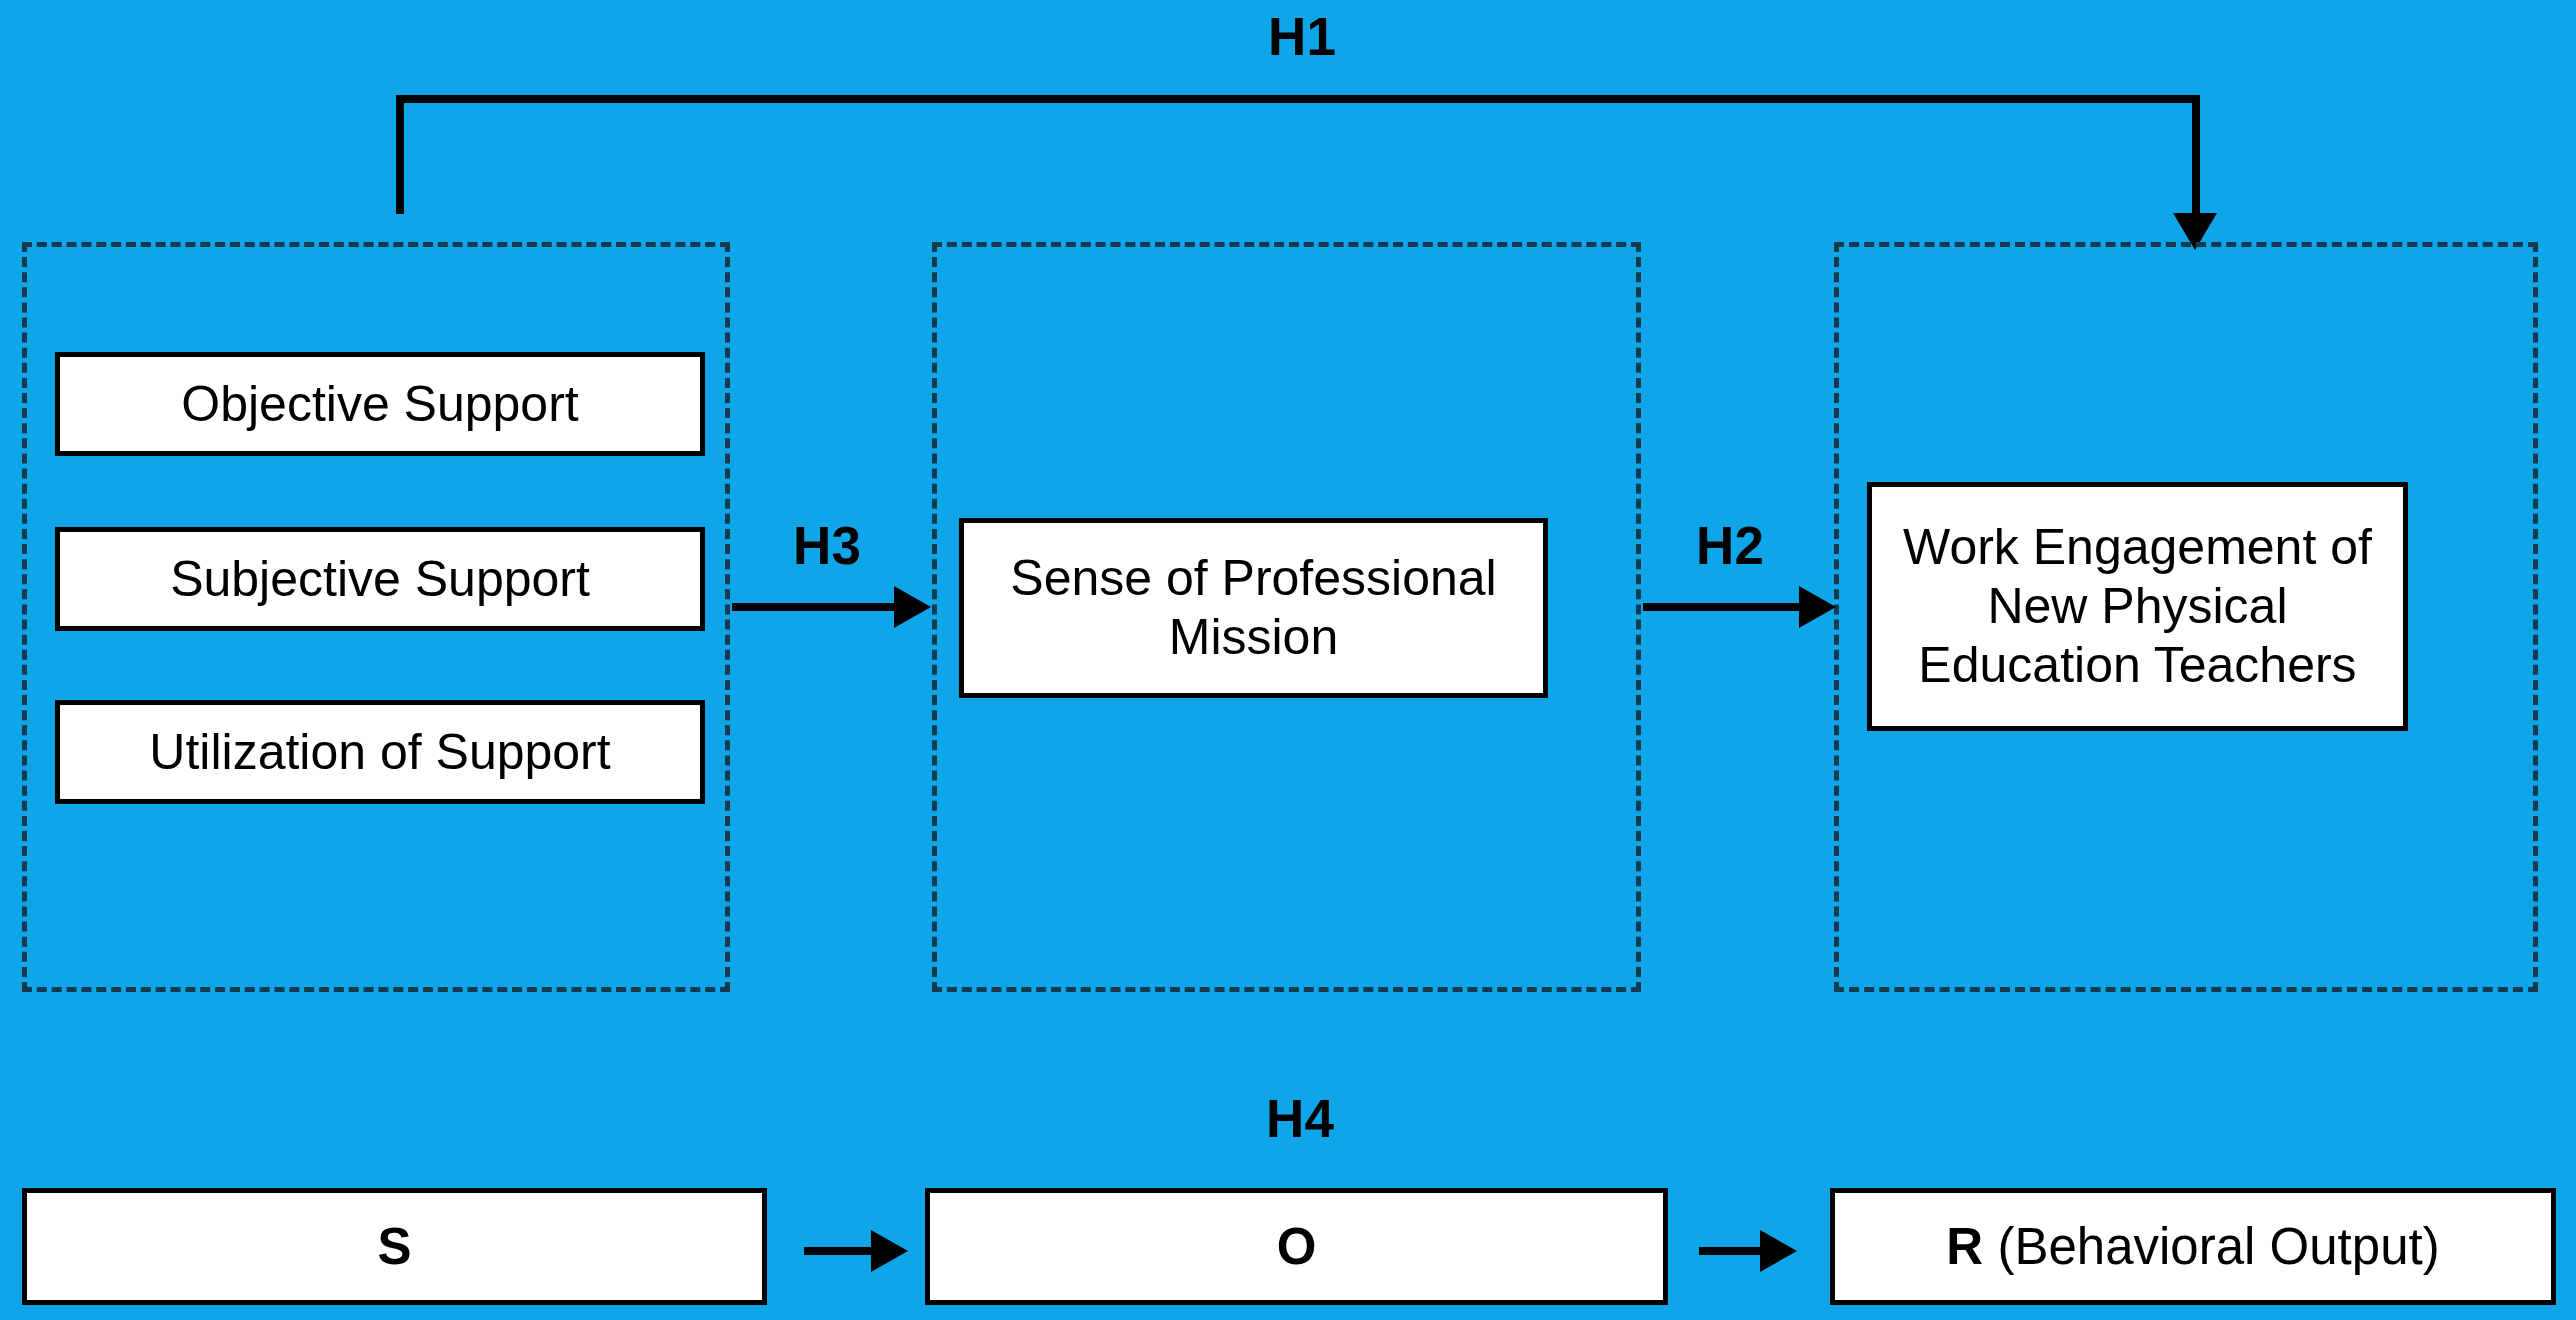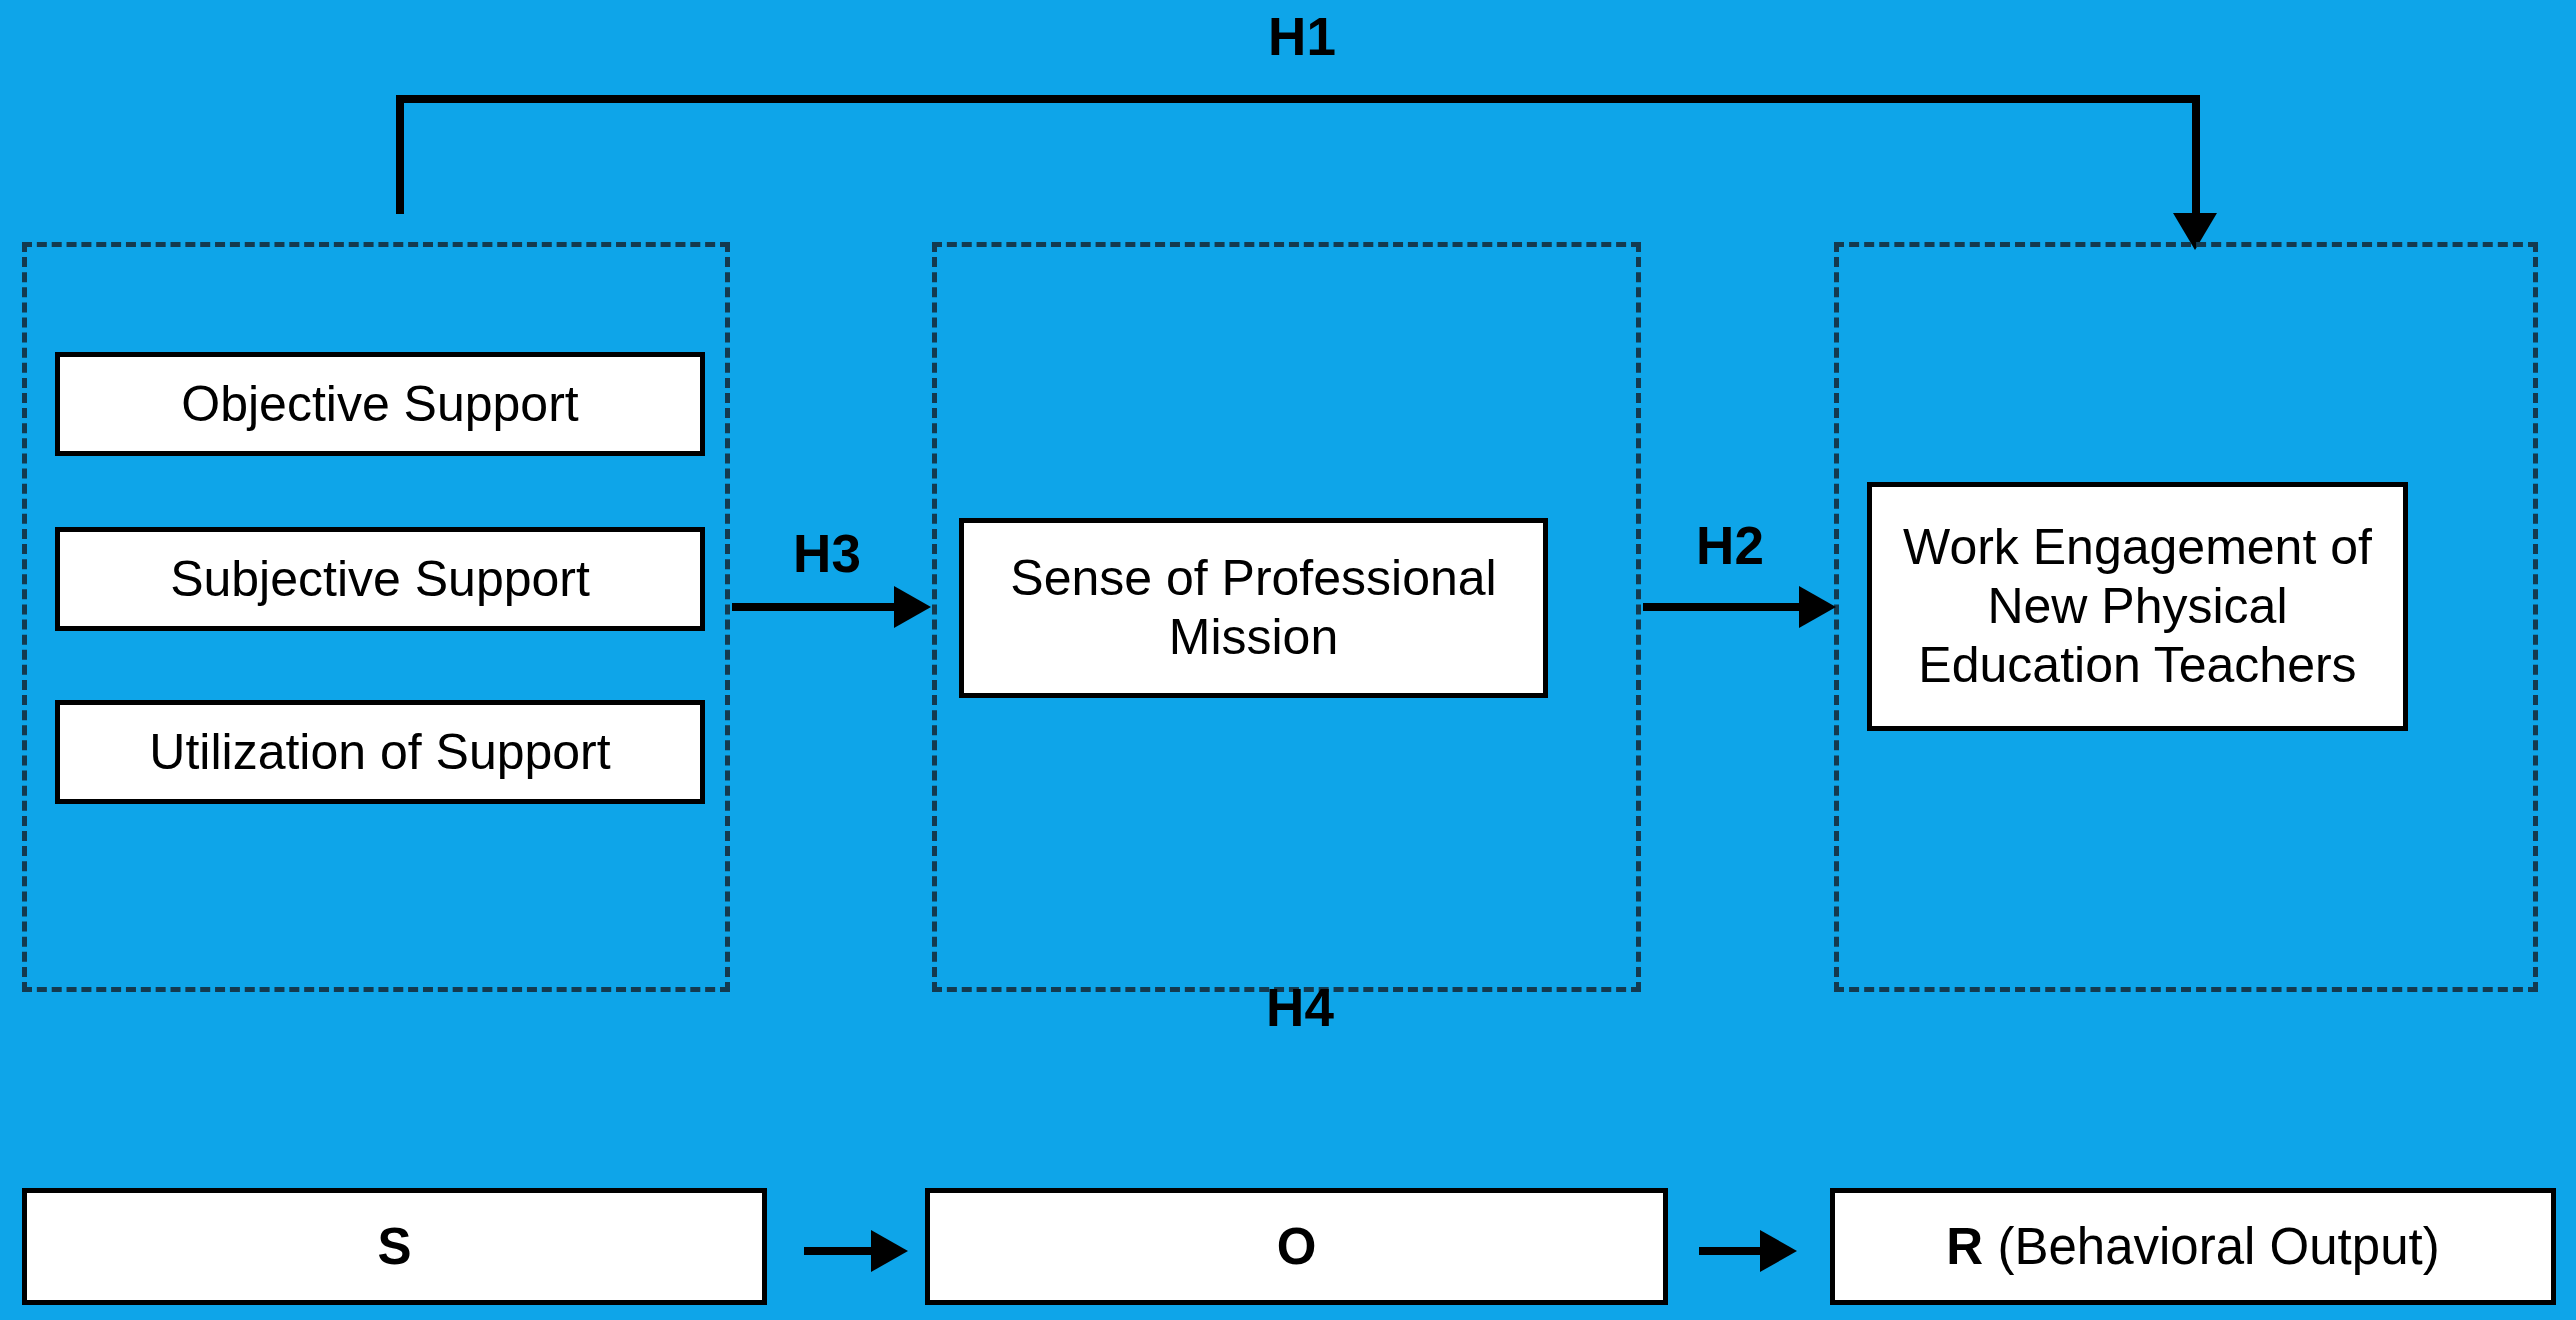--- a/index.html
+++ b/index.html
@@ -67,29 +67,29 @@
   <div class="box" style="left:55px;top:527px;width:650px;height:104px;">Subjective Support</div>
   <div class="box" style="left:55px;top:700px;width:650px;height:104px;">Utilization of Support</div>
 
   <div class="box" style="left:959px;top:518px;width:589px;height:180px;">Sense of Professional
 Mission</div>
 
   <div class="box" style="left:1867px;top:482px;width:541px;height:249px;">Work Engagement of
 New Physical
 Education Teachers</div>
 
-  <div class="hlabel" style="left:739px;top:515px;margin-top:8px;">H3</div>
+  <div class="hlabel" style="left:739px;top:515px;">H3</div>
   <div class="line" style="left:732px;top:603px;width:165px;height:8px;"></div>
   <div class="tri-right" style="left:894px;top:586px;"></div>
 
   <div class="hlabel" style="left:1642px;top:515px;">H2</div>
   <div class="line" style="left:1643px;top:603px;width:160px;height:8px;"></div>
   <div class="tri-right" style="left:1799px;top:586px;"></div>
 
-  <div class="hlabel" style="left:1212px;top:977px;">H4</div>
+  <div class="hlabel" style="left:1212px;top:1088px;">H4</div>
 
   <div class="box sor" style="left:22px;top:1188px;width:745px;height:117px;">
     <span class="sym">S</span>
   </div>
 
   <div class="line" style="left:804px;top:1247px;width:70px;height:8px;"></div>
   <div class="tri-right" style="left:871px;top:1230px;"></div>
 
   <div class="box sor" style="left:925px;top:1188px;width:743px;height:117px;">
     <span class="sym">O</span>

